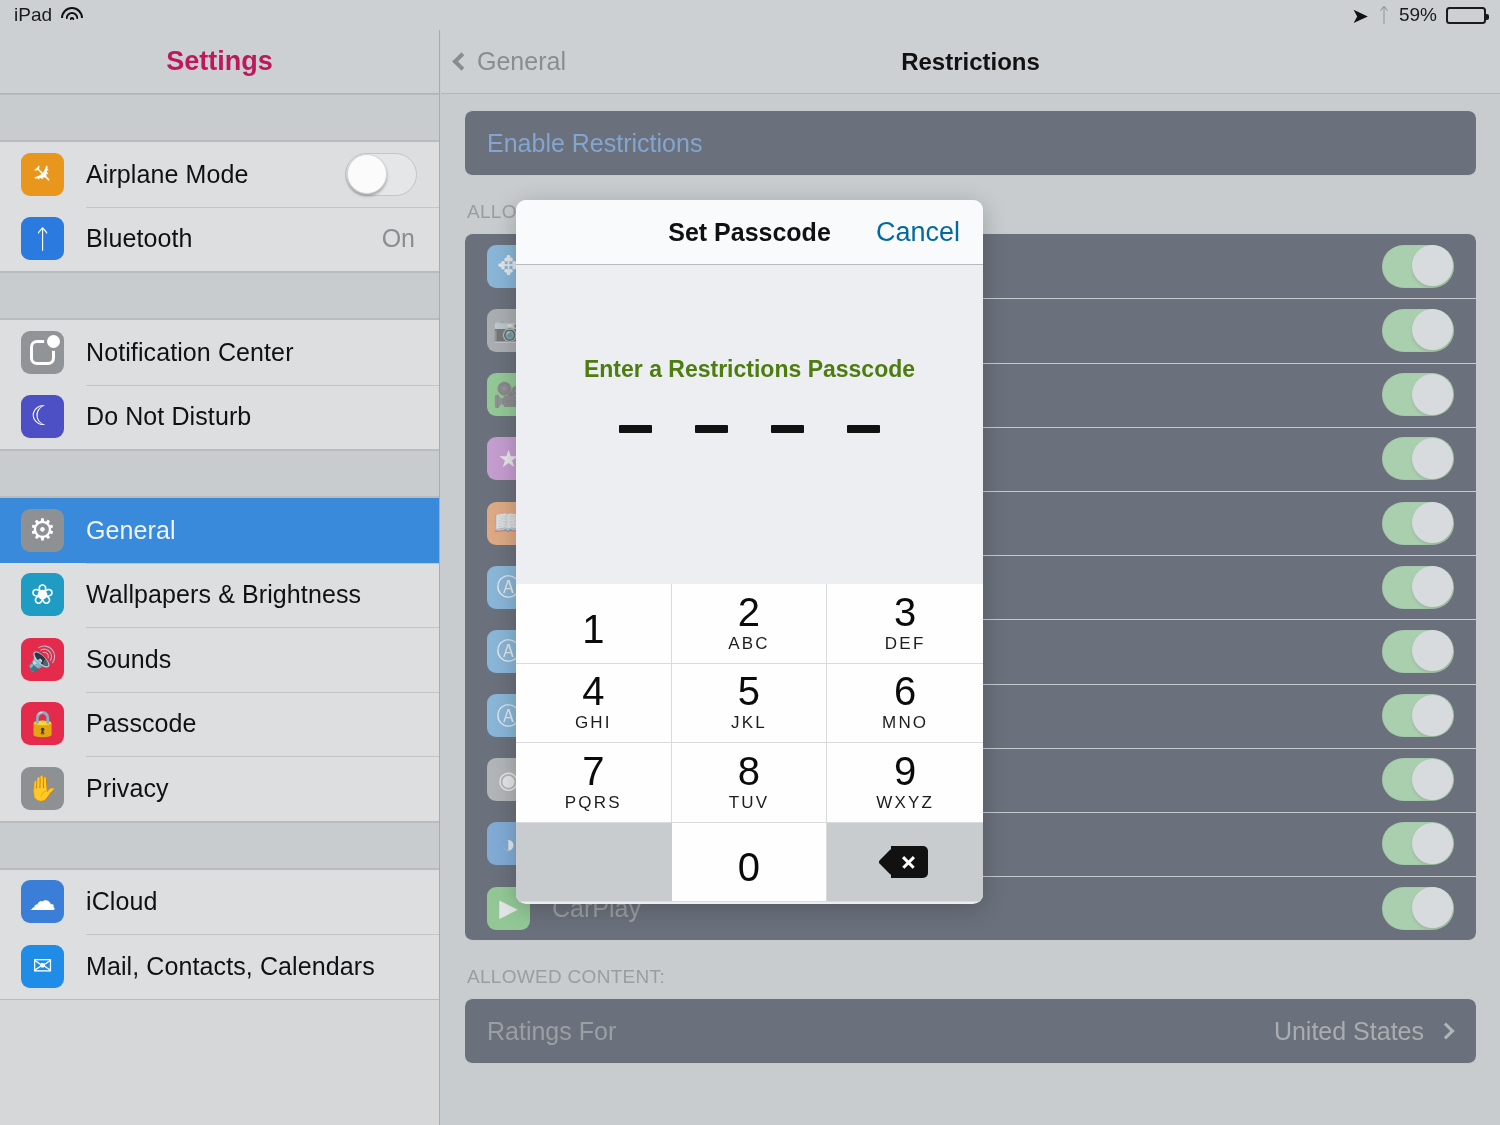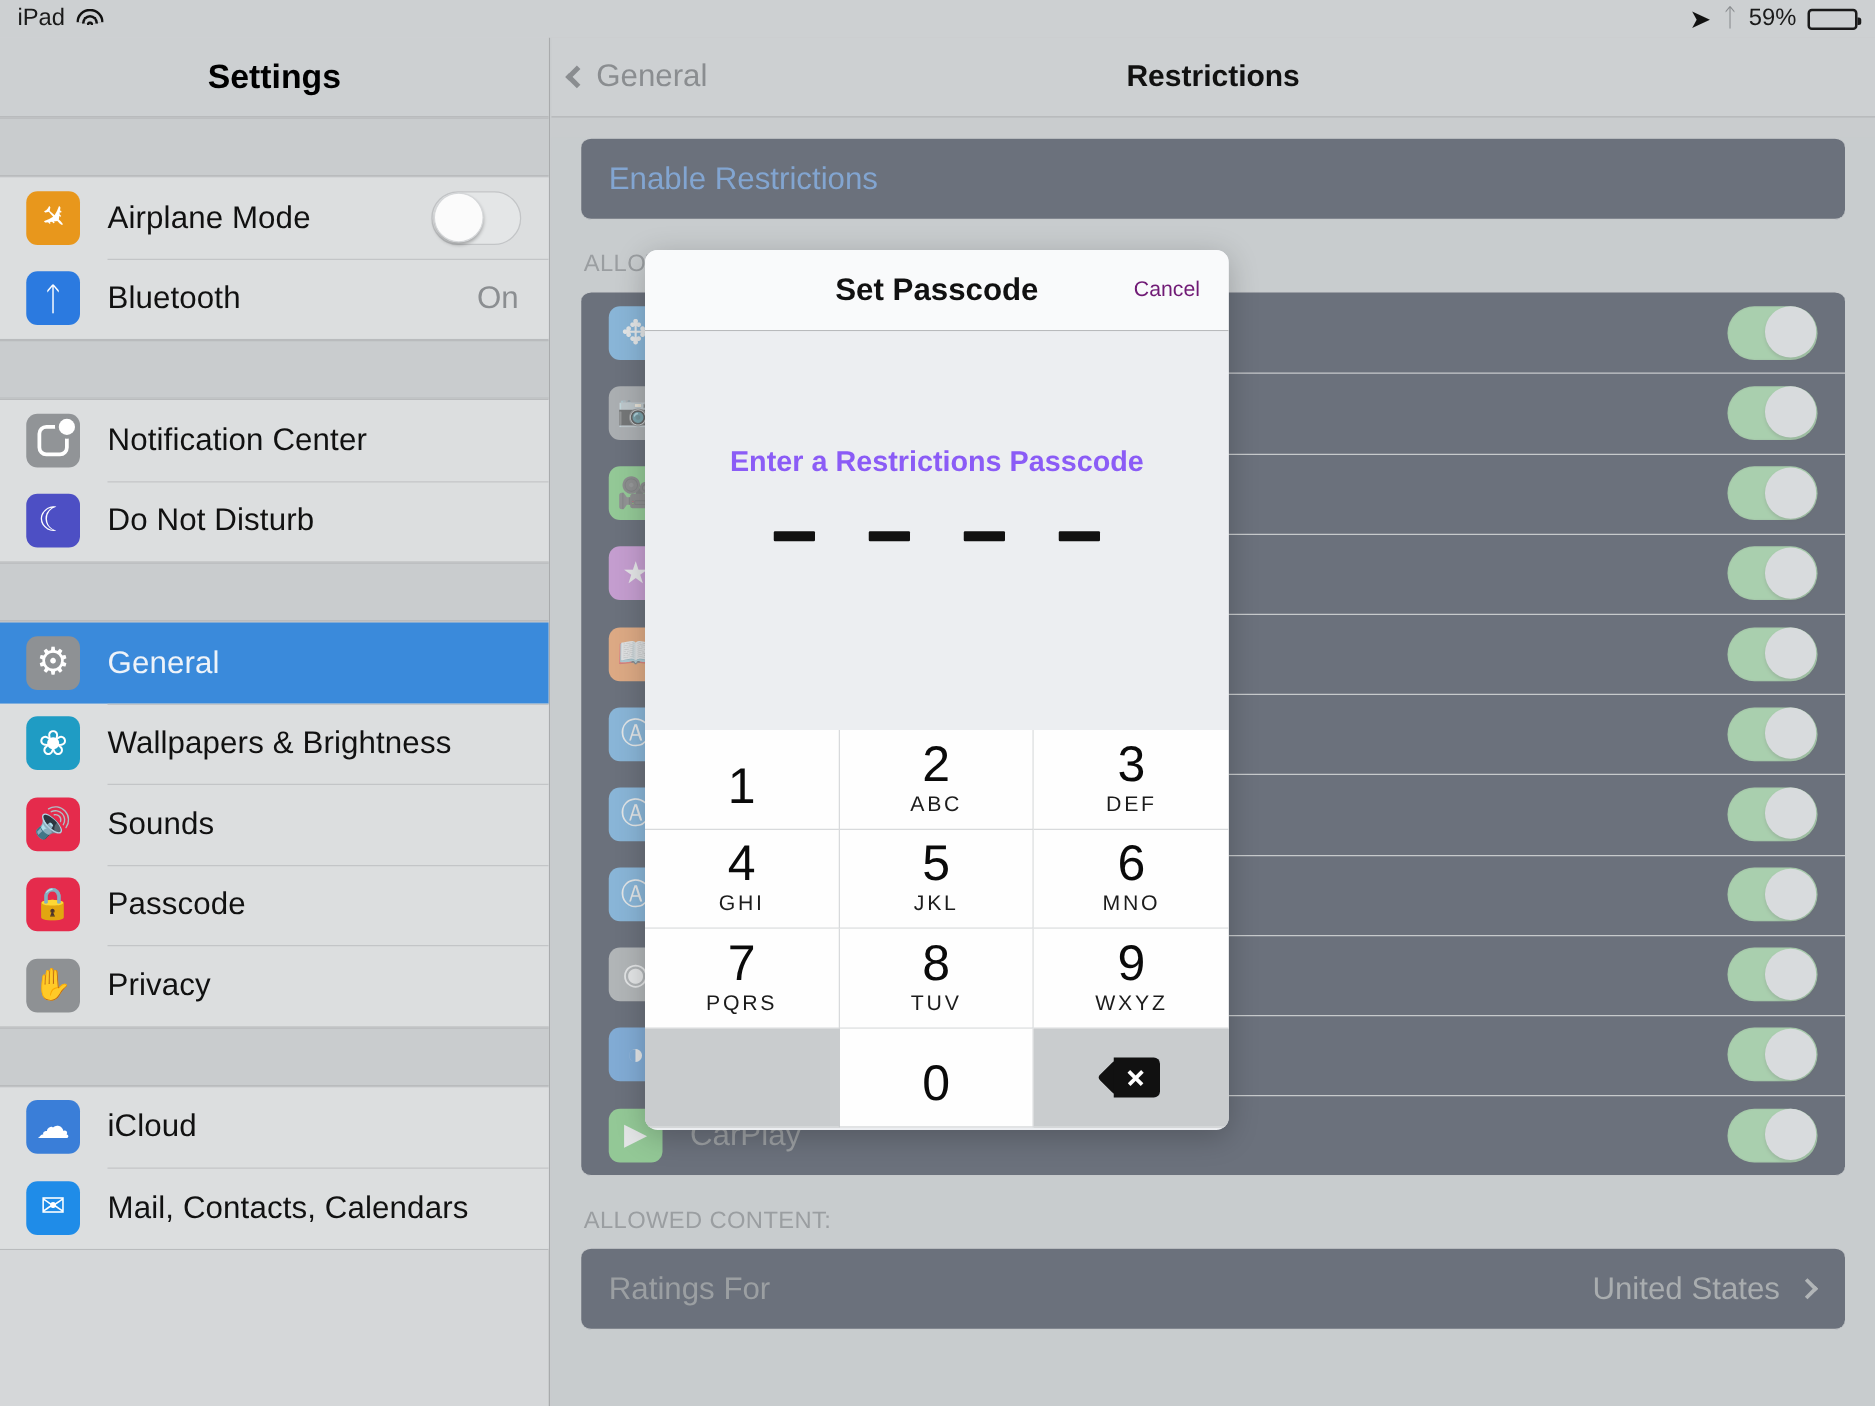--- a/index.html
+++ b/index.html
@@ -40,21 +40,21 @@
 
   
   #sidebar {
     position: absolute; left: 0; top: 30px; width: 440px; height: 1095px;
     background: #d5d7d9;
     border-right: 1px solid #a9abad;
     overflow: hidden;
   }
   #sidebar-title {
     height: 64px; display: flex; align-items: center; justify-content: center;
-    font-size: 27px; font-weight: bold; color: #000000;
+    font-size: 27px; font-weight: bold; color: #be185d;
     background: #cdd0d2;
     border-bottom: 1px solid #b2b4b6;
   }
   .group-gap { height: 47px; background: #c9ccce; border-top: 1px solid #b9bbbd; border-bottom: 1px solid #b9bbbd; }
   .group-gap.first { height: 47px; }
   .sgroup { background: #dcdedf; border-top: 1px solid #b9bbbd; border-bottom: 1px solid #b9bbbd; }
   .srow {
     height: 64.5px; display: flex; align-items: center; padding-left: 21px; position: relative;
     background: #dcdedf;
   }
@@ -151,24 +151,24 @@
     background: #eceef1; border-radius: 10px; overflow: hidden;
     box-shadow: 0 5px 24px rgba(0,0,0,0.22);
     z-index: 50;
   }
   #modal-head {
     height: 65px; background: #f9fafb; position: relative;
     display: flex; align-items: center; justify-content: center;
     border-bottom: 1px solid #b8babc;
   }
   #modal-title { font-size: 25px; font-weight: bold; color: #111; }
-  #modal-cancel { position: absolute; right: 23px; font-size: 17px; color: #701a75; cursor: pointer; }
+  #modal-cancel { position: absolute; right: 23px; font-size: 27px; color: #0369a1; cursor: pointer; }
   #modal-body { height: 319px; position: relative; background: #eceef1; }
   #modal-prompt {
-    text-align: center; font-size: 23px; font-weight: bold; color: #8b5cf6;
+    text-align: center; font-size: 23px; font-weight: bold; color: #4d7c0f;
     padding-top: 91px;
   }
   #dots { display: flex; justify-content: center; gap: 43px; margin-top: 42px; }
   .dash { width: 33px; height: 8px; background: #111; border-radius: 1px; }
 
   #keypad { display: grid; grid-template-columns: repeat(3, 1fr); background: #c9ccce; }
   .key {
     height: 79.5px; background: #fefefe; display: flex; flex-direction: column;
     align-items: center; justify-content: center; cursor: default;
     border-right: 1px solid #d8dadc; border-bottom: 1px solid #d8dadc;

